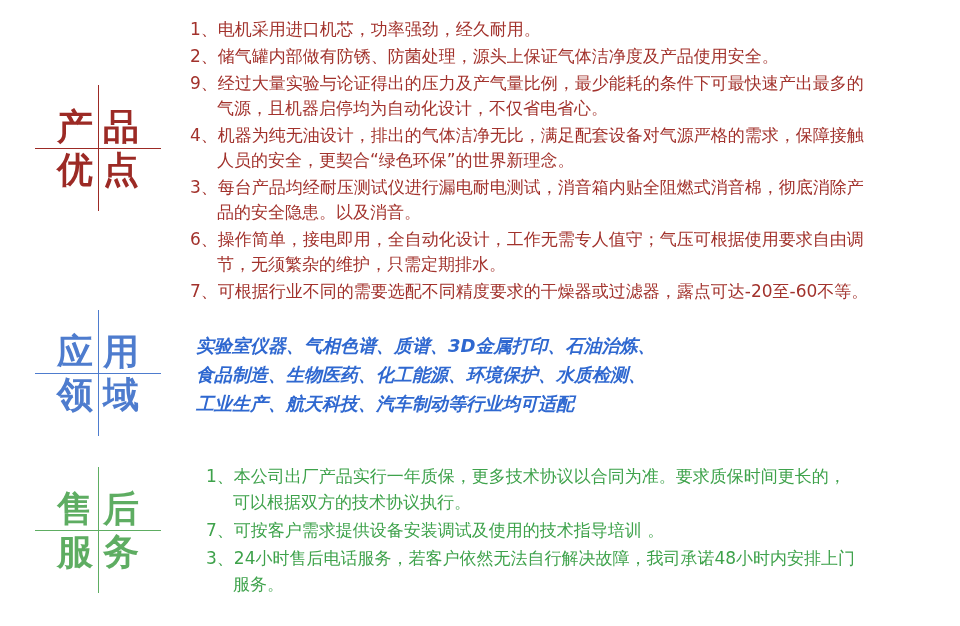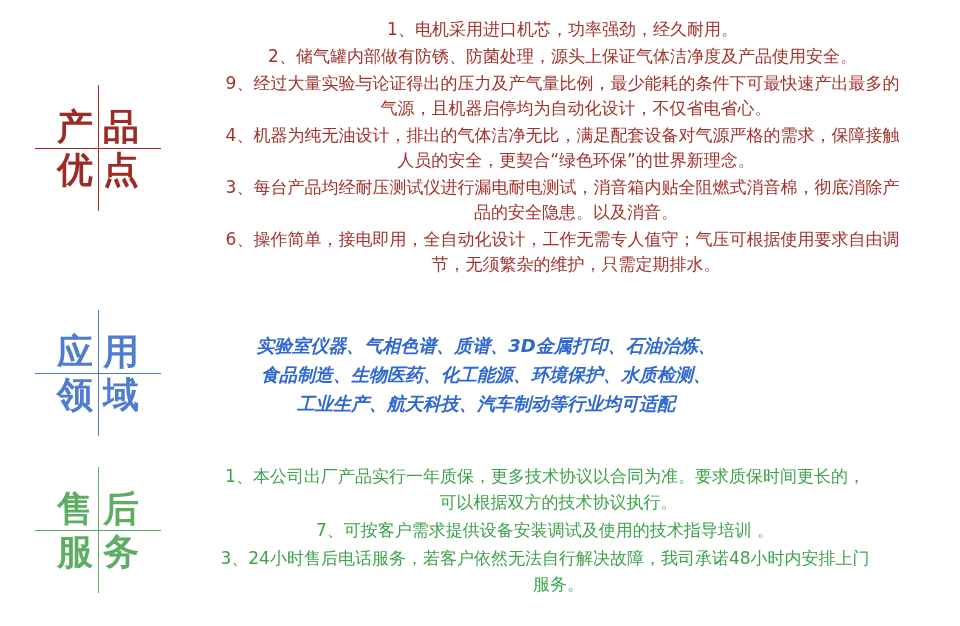--- a/index.html
+++ b/index.html
@@ -18,34 +18,34 @@
   .xlabel .tl { justify-content:flex-end;   align-items:flex-end;   padding:0 5px 3px 0; }
   .xlabel .tr { justify-content:flex-start; align-items:flex-end;   padding:0 0 3px 5px; }
   .xlabel .bl { justify-content:flex-end;   align-items:flex-start; padding:4px 5px 0 0; }
   .xlabel .br { justify-content:flex-start; align-items:flex-start; padding:4px 0 0 5px; }
 
   .label-adv { left:35px; top:85px;  color:#9c2a25; }
   .label-app { left:35px; top:310px; color:#4e7cce; }
   .label-srv { left:35px; top:467px; color:#5ead62; }
 
   
-  .textblock { position:absolute;text-align:center; }
+  .textblock { position:absolute; }
   .textblock p, .textblock .flow {
     margin:0; white-space:pre-line;
   }
   .tb-adv { left:190px; top:17px; width:745px;
     color:#a2322c; font-size:17px; line-height:25px; }
   .tb-adv p { margin-bottom:2px; padding-left:27px; text-indent:-27px; }
 
   .tb-app { left:196px; top:331px; width:580px;
     color:#2f68d0; font-size:18px; line-height:29px; font-weight:700;font-style:italic; }
 
   .tb-srv { left:190px; top:463px; width:710px;
     color:#3ea24b; font-size:17px; line-height:26px; }
-  .tb-srv p { margin-bottom:2px; padding-left:27px; text-indent:-27px; }
+  .tb-srv p { margin-bottom:2px; padding-left:27px; text-indent:-27px;margin-left:16px; }
 </style>
 </head>
 <body>
 
 <div class="canvas">
 
   <div class="xlabel label-adv">
     <span class="vline"></span>
     <span class="hline"></span>
     <div class="chars">
@@ -59,20 +59,21 @@
     <p>1、电机采用进口机芯，功率强劲，经久耐用。</p>
     <p>2、储气罐内部做有防锈、防菌处理，源头上保证气体洁净度及产品使用安全。</p>
     <p>9、经过大量实验与论证得出的压力及产气量比例，最少能耗的条件下可最快速产出最多的
 气源，且机器启停均为自动化设计，不仅省电省心。</p>
     <p>4、机器为纯无油设计，排出的气体洁净无比，满足配套设备对气源严格的需求，保障接触
 人员的安全，更契合“绿色环保”的世界新理念。</p>
     <p>3、每台产品均经耐压测试仪进行漏电耐电测试，消音箱内贴全阻燃式消音棉，彻底消除产
 品的安全隐患。以及消音。</p>
     <p>6、操作简单，接电即用，全自动化设计，工作无需专人值守；气压可根据使用要求自由调
 节，无须繁杂的维护，只需定期排水。</p>
+    <p>7、可根据行业不同的需要选配不同精度要求的干燥器或过滤器，露点可达-20至-60不等。</p>
   </div>
 
   <div class="xlabel label-app">
     <span class="vline"></span>
     <span class="hline"></span>
     <div class="chars">
       <span class="cell tl">应</span>
       <span class="cell tr">用</span>
       <span class="cell bl">领</span>
       <span class="cell br">域</span>

